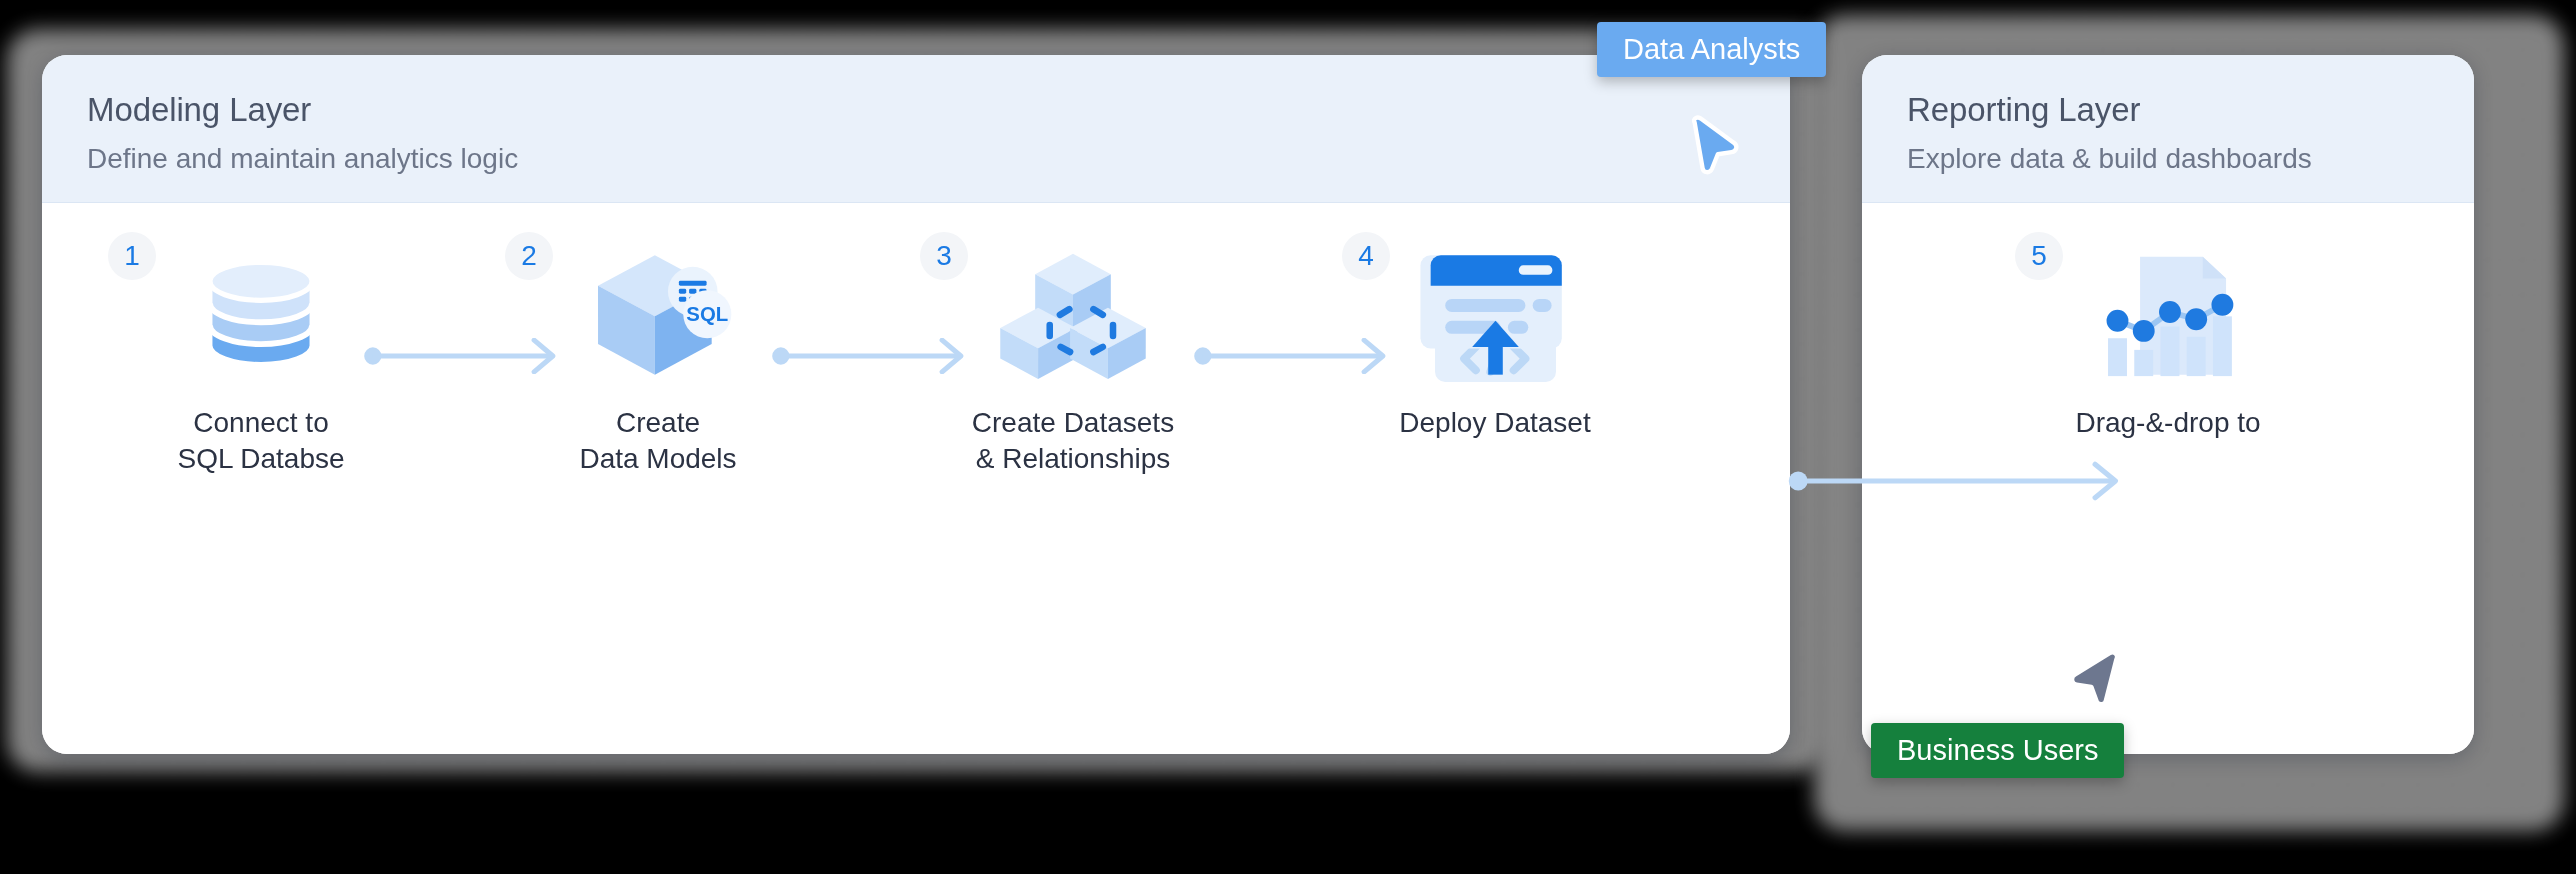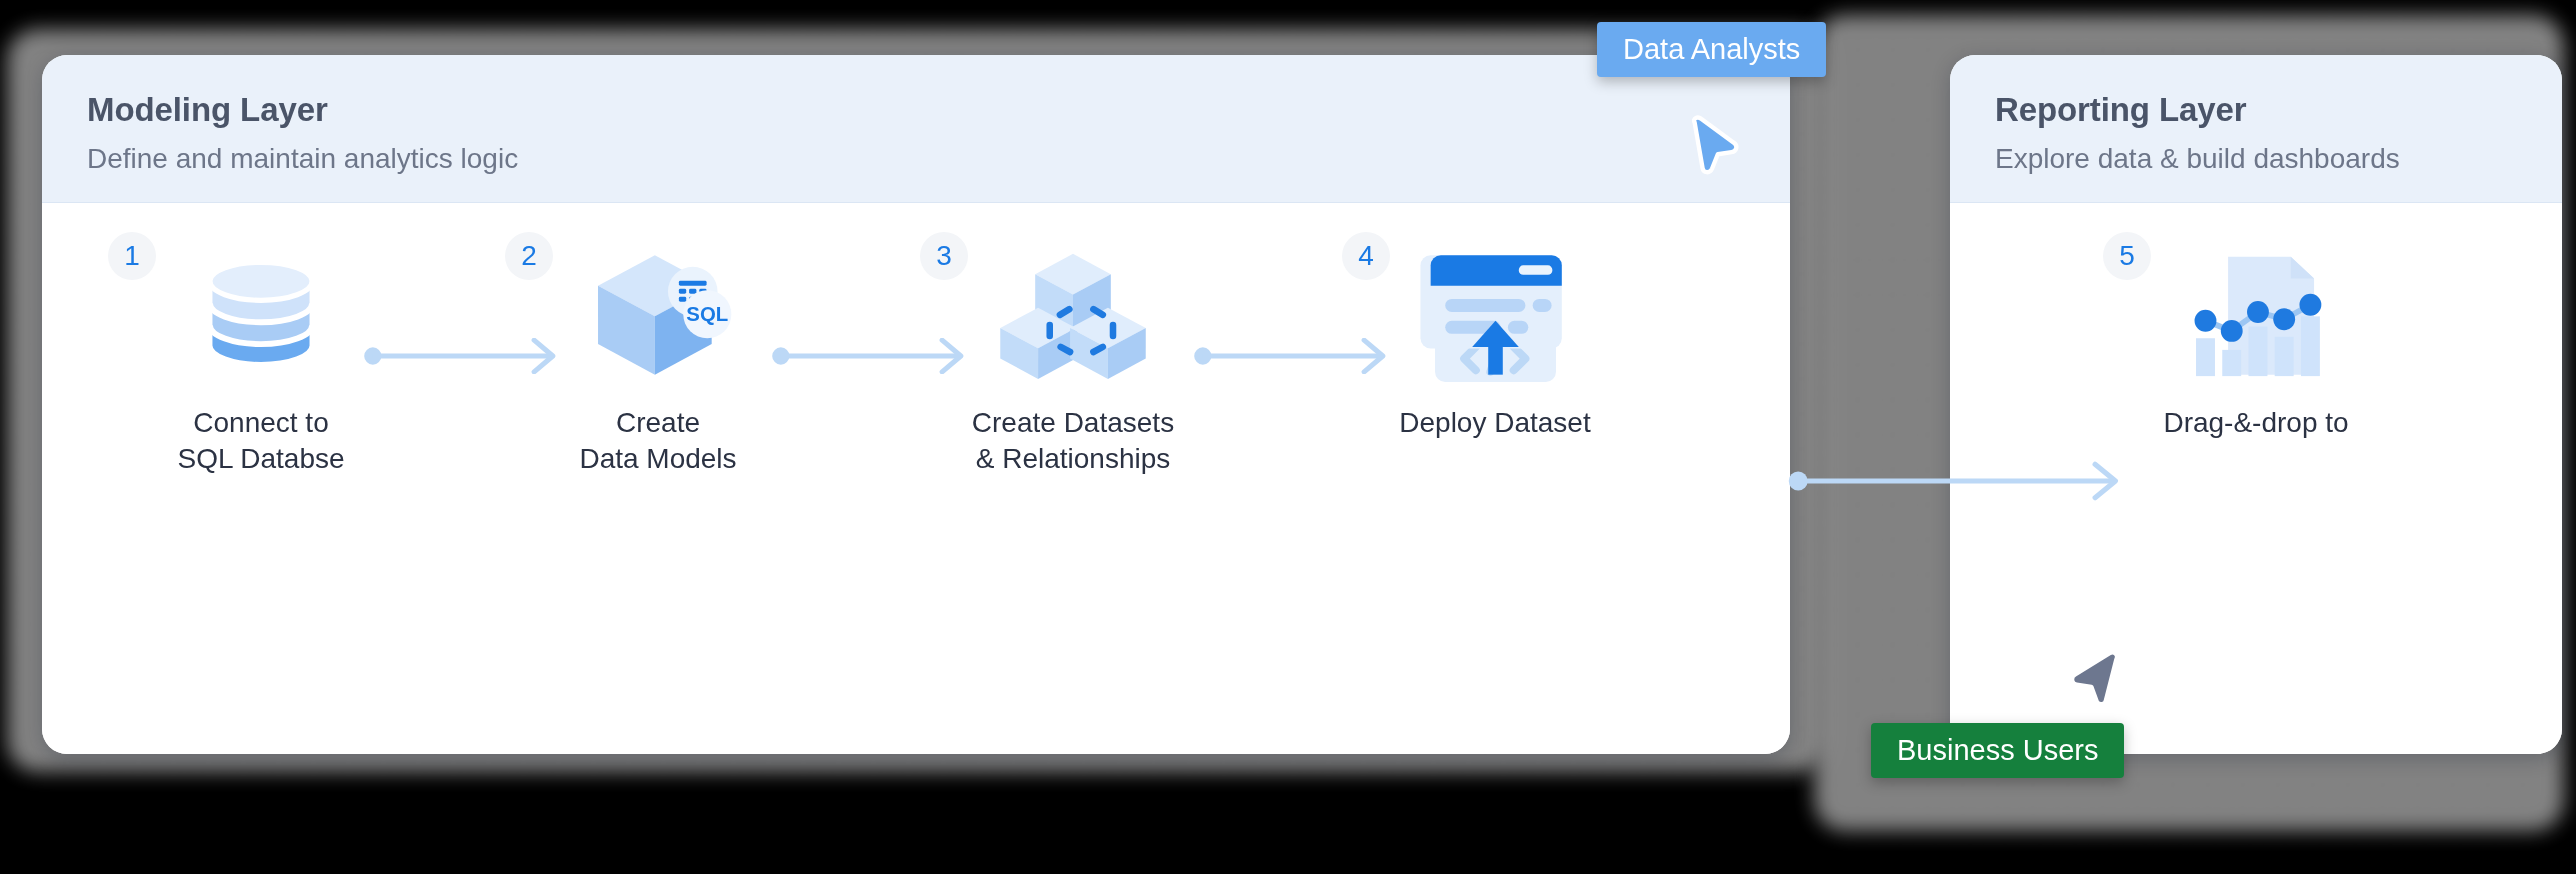--- a/index.html
+++ b/index.html
@@ -44,21 +44,21 @@
     box-shadow: 0 4.4px 19px rgba(10,18,40,0.22);
   }
   .panel-header {
     background: #eaf1fa;
     border-bottom: 1.5px solid #dbe6f4;
     padding: 38px 45px 29px 45px;
     box-sizing: border-box;
   }
   .panel-title {
     font-size: 33px;
-    font-weight: bold;
+    font-weight: normal;
     color: #4a5468;
     letter-spacing: -0.1px;
     line-height: 1.05;
     margin: 0 0 16px 0;
   }
   .panel-sub {
     font-size: 28px;
     color: #6d7689;
     line-height: 1.05;
     margin: 0;
@@ -272,21 +272,21 @@
           </svg>
         </div>
         <div class="step-label">
           <div>Deploy Dataset</div>
         </div>
       </div>
 
     </div>
   </div>
 
-  <div class="panel" style="left:1950px; top:55px; width:612px; height:699px;">
+  <div class="panel" style="left:1862px; top:55px; width:612px; height:699px;">
     <div class="panel-header">
       <div class="panel-title">Reporting Layer</div>
       <div class="panel-sub">Explore data &amp; build dashboards</div>
     </div>
     <div class="panel-body">
 
       <div class="step" style="left:153px;">
         <div class="step-icon-row">
           <div class="badge">5</div>
           <svg width="153" height="146" viewBox="0 0 210 200">

